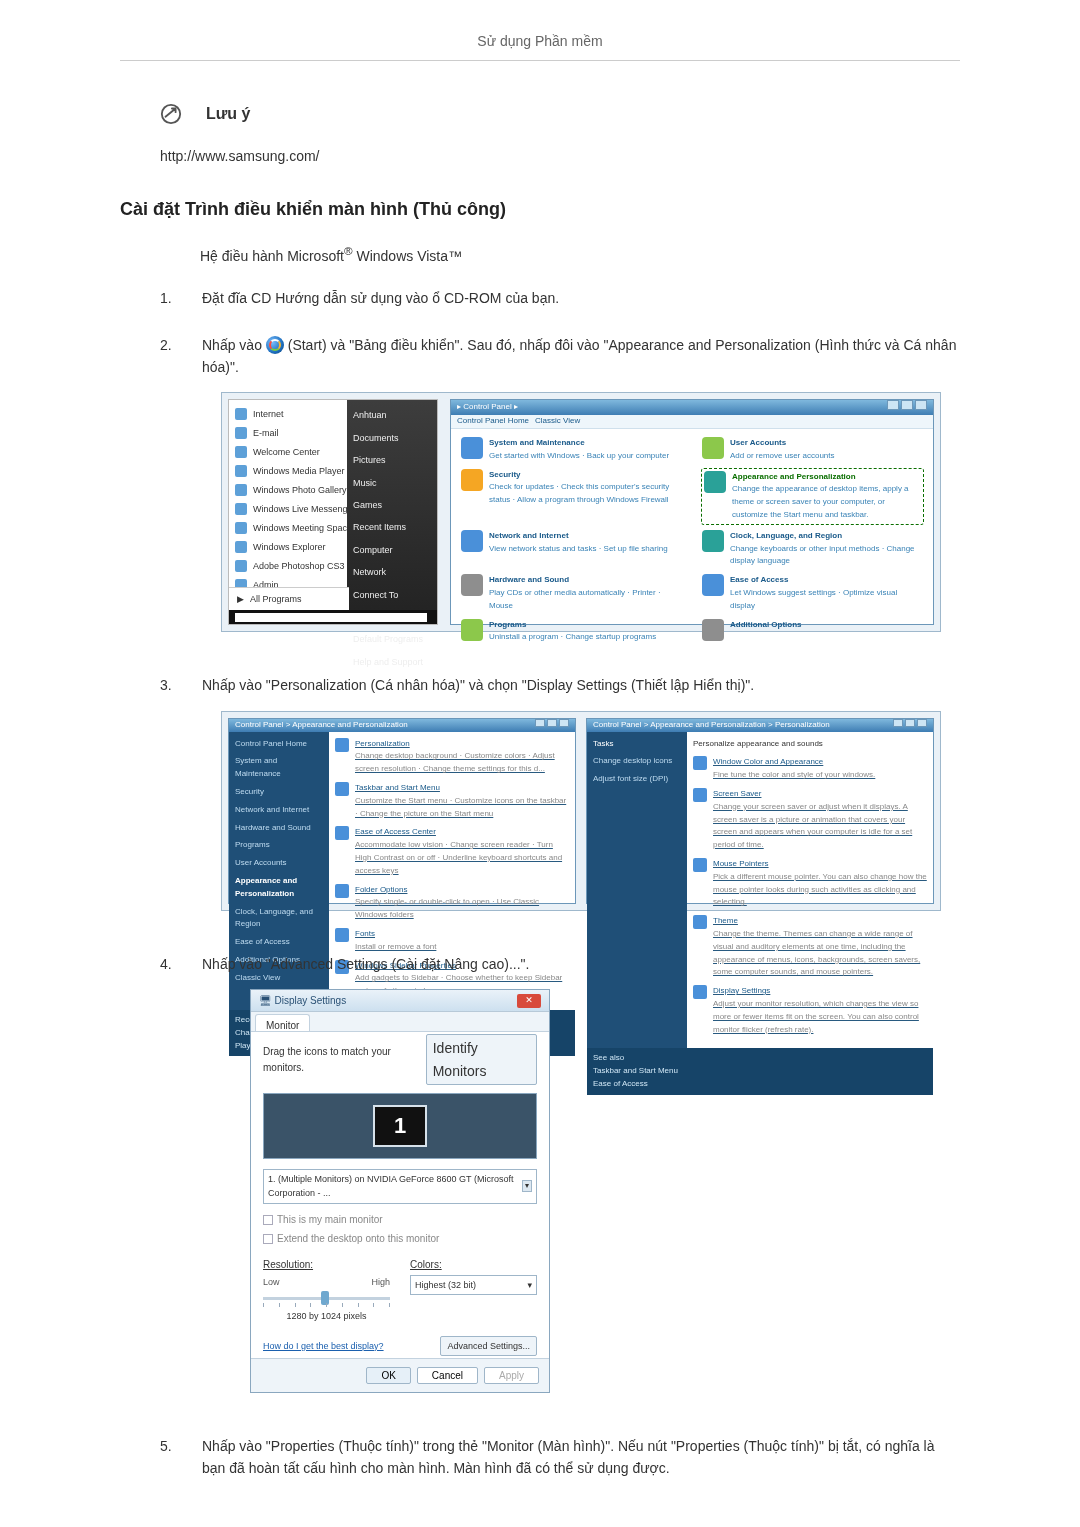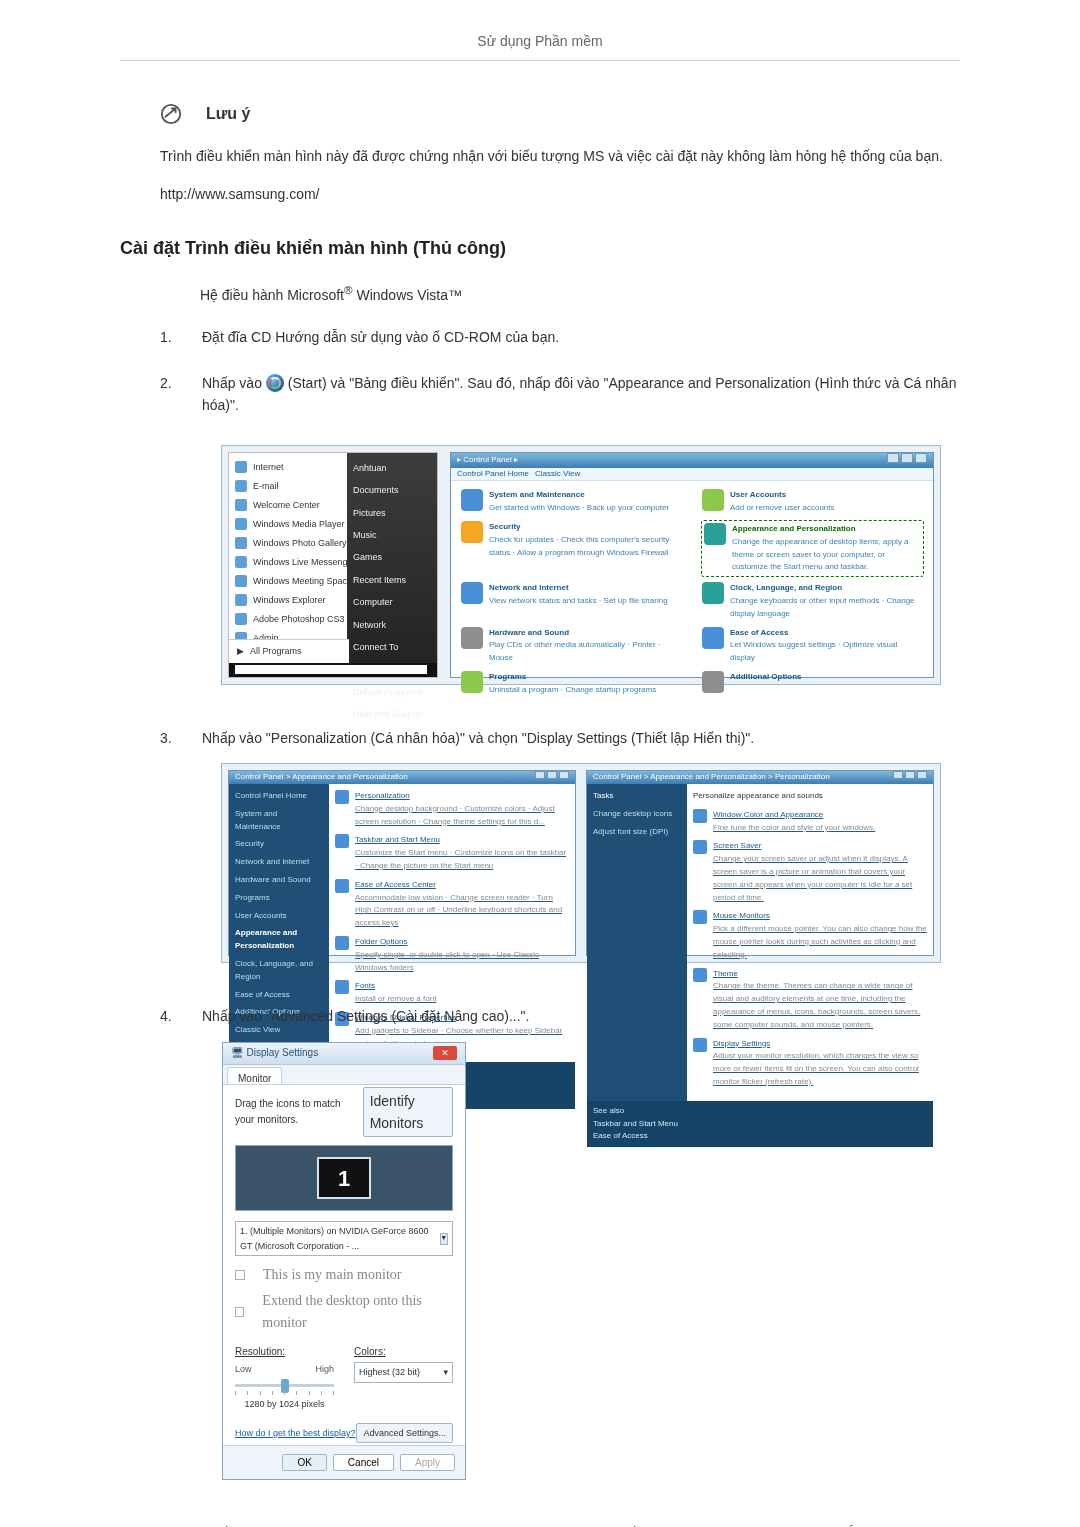--- a/index.html
+++ b/index.html
@@ -88,21 +88,21 @@
     margin: 14px 0 18px 0;
     display: flex;
     justify-content: center;
   }
   .fig-frame {
     border: 1px solid #9fb8cc;
     background: #eaf1f7;
     display: inline-block;
   }
   
-  .fig1 { width: 720px; height: 240px; display:flex; gap:12px; padding:6px;margin-top:14px;}
+  .fig1 { width: 720px; height: 240px; display:flex; gap:12px; padding:6px;}
   .fig1-left {
     width: 210px; height: 100%;
     background: linear-gradient(#2e2e2e,#1a1a1a);
     border:1px solid #bbb;
     position:relative;
     display:flex; flex-direction:column;
     font-size:9px; color:#ddd;
   }
   .fig1-left .left-white{
     background:#fff; color:#333; flex:1; padding:6px 6px;
@@ -160,42 +160,42 @@
   .fig2 .side div{margin-bottom:5px;}
   .fig2 .main{flex:1;padding:6px;}
   .fig2 .main .grp{display:flex;gap:6px;margin-bottom:6px;text-decoration:underline;}
   .fig2 .main .grp .gic{width:14px;height:14px;background:#4a90d9;border-radius:2px;flex:0 0 14px;}
   .fig2 .main .grp .gtx .ghd{color:#1a5a8a;}
   .fig2 .main .grp .gtx .gsub{color:#888;}
   .fig2 .panel .footer{background:#164468;color:#cfe6f5;padding:4px 6px;}
 
   
   .fig3{
-    width:244px;border:1px solid #8aa7bf;background:#f4f7fa;font-size:10px;color:#333;display:flex;flex-direction:column;
+    width:300px;border:1px solid #8aa7bf;background:#f4f7fa;font-size:10px;color:#333;display:flex;flex-direction:column;margin-left:28px;
   }
   .fig3 .dlg-title{
     height:22px;background:linear-gradient(#eaf2f9,#cde0ef);display:flex;align-items:center;justify-content:space-between;padding:0 8px;border-bottom:1px solid #b7c9d8;color:#2a5175;
   }
   .fig3 .dlg-title .close{width:24px;height:14px;background:#d84a3b;border-radius:2px;color:#fff;display:flex;align-items:center;justify-content:center;font-size:9px;}
   .fig3 .tabrow{height:20px;display:flex;border-bottom:1px solid #c3d2df;background:#eef4f9;}
   .fig3 .tabrow .tab{padding:3px 10px;border:1px solid #c3d2df;border-bottom:none;background:#fff;margin:2px 0 0 4px;border-radius:3px 3px 0 0;color:#333;}
   .fig3 .content{padding:2px 12px;background:#fff;}
   .fig3 .row1{display:flex;justify-content:space-between;align-items:center;margin-bottom:8px;}
   .fig3 .idbtn{border:1px solid #9fb6c9;background:#eef4f9;padding:2px 6px;border-radius:2px;font-size:14px;}
   .fig3 .monitor-area{
     height:66px;background:#3a5368;border:1px solid #8aa7bf;display:flex;align-items:center;justify-content:center;margin-bottom:10px;
   }
   .fig3 .monframe{
     width:54px;height:42px;background:#111;border:2px solid #d7e2eb;display:flex;align-items:center;justify-content:center;color:#fff;font-size:22px;font-weight:bold;
   }
   .fig3 .combo{
     border:1px solid #9fb6c9;padding:2px 4px;background:#fff;font-size:9px;color:#333;margin-bottom:8px;display:flex;justify-content:space-between;align-items:center;
   }
   .fig3 .combo .arrow{width:12px;height:12px;background:#dde8f1;border:1px solid #9fb6c9;display:flex;align-items:center;justify-content:center;font-size:8px;}
-  .fig3 .chk{display:flex;align-items:center;gap:18px;color:#888;font-size:14px;margin-bottom:3px;font-family:Liberation Serif, serif;}
+  .fig3 .chk{display:flex;align-items:center;gap:4px;color:#888;font-size:10px;margin-bottom:3px;}
   .fig3 .chk .box{width:10px;height:10px;border:1px solid #aab;}
   .fig3 .sliders{display:flex;gap:20px;margin-top:10px;}
   .fig3 .slcol{flex:1;}
   .fig3 .sllab{text-decoration:underline;color:#333;margin-bottom:2px;}
   .fig3 .track{height:18px;position:relative;display:flex;align-items:center;}
   .fig3 .track .line{flex:1;height:3px;background:#c3d2df;position:relative;}
   .fig3 .track .thumb{width:8px;height:14px;background:#6fa8cf;position:absolute;left:46%;top:2px;border-radius:2px;}
   .fig3 .track .ticks{position:absolute;left:0;right:0;bottom:0;display:flex;justify-content:space-between;}
   .fig3 .track .ticks span{width:1px;height:4px;background:#9ab;}
   .fig3 .minmax{display:flex;justify-content:space-between;font-size:9px;color:#555;}
@@ -221,21 +221,20 @@
 <div class="note-row">
   <span class="note-icon">
     <svg viewBox="0 0 24 24">
         <circle cx="12" cy="12" r="10" fill="none" stroke="#555" stroke-width="2"></circle>
         <path d="M6 15 L17 6 M17 6 L13 6 M17 6 L17 10" stroke="#555" stroke-width="2" fill="none" stroke-linecap="round"></path>
       </svg>
   </span>
   <span class="note-label">Lưu ý</span>
 </div>
 <div class="indent-block">
-  <p>Trình điều khiển màn hình này đã được chứng nhận với biểu tượng MS và việc cài đặt này không làm hỏng hệ thống của bạn.</p>
   <p>http://www.samsung.com/</p>
 </div>
 
 <h2 class="section">Cài đặt Trình điều khiển màn hình (Thủ công)</h2>
 
 <div class="subhead">
   <span>Hệ điều hành Microsoft</span><sup>®</sup><span> Windows Vista™</span>
 </div>
 
 <ol class="steps">
@@ -513,21 +512,21 @@
                 <div class="grp">
                     <div class="gic"></div>
                     <div class="gtx">
                       <div class="ghd">Screen Saver</div>
                       <div class="gsub">Change your screen saver or adjust when it displays. A screen saver is a picture or animation that covers your screen and appears when your computer is idle for a set period of time.</div>
                     </div>
                   </div>
                 <div class="grp">
                     <div class="gic"></div>
                     <div class="gtx">
-                      <div class="ghd">Mouse Monitors</div>
+                      <div class="ghd">Mouse Pointers</div>
                       <div class="gsub">Pick a different mouse pointer. You can also change how the mouse pointer looks during such activities as clicking and selecting.</div>
                     </div>
                   </div>
                 <div class="grp">
                     <div class="gic"></div>
                     <div class="gtx">
                       <div class="ghd">Theme</div>
                       <div class="gsub">Change the theme. Themes can change a wide range of visual and auditory elements at one time, including the appearance of menus, icons, backgrounds, screen savers, some computer sounds, and mouse pointers.</div>
                     </div>
                   </div>

